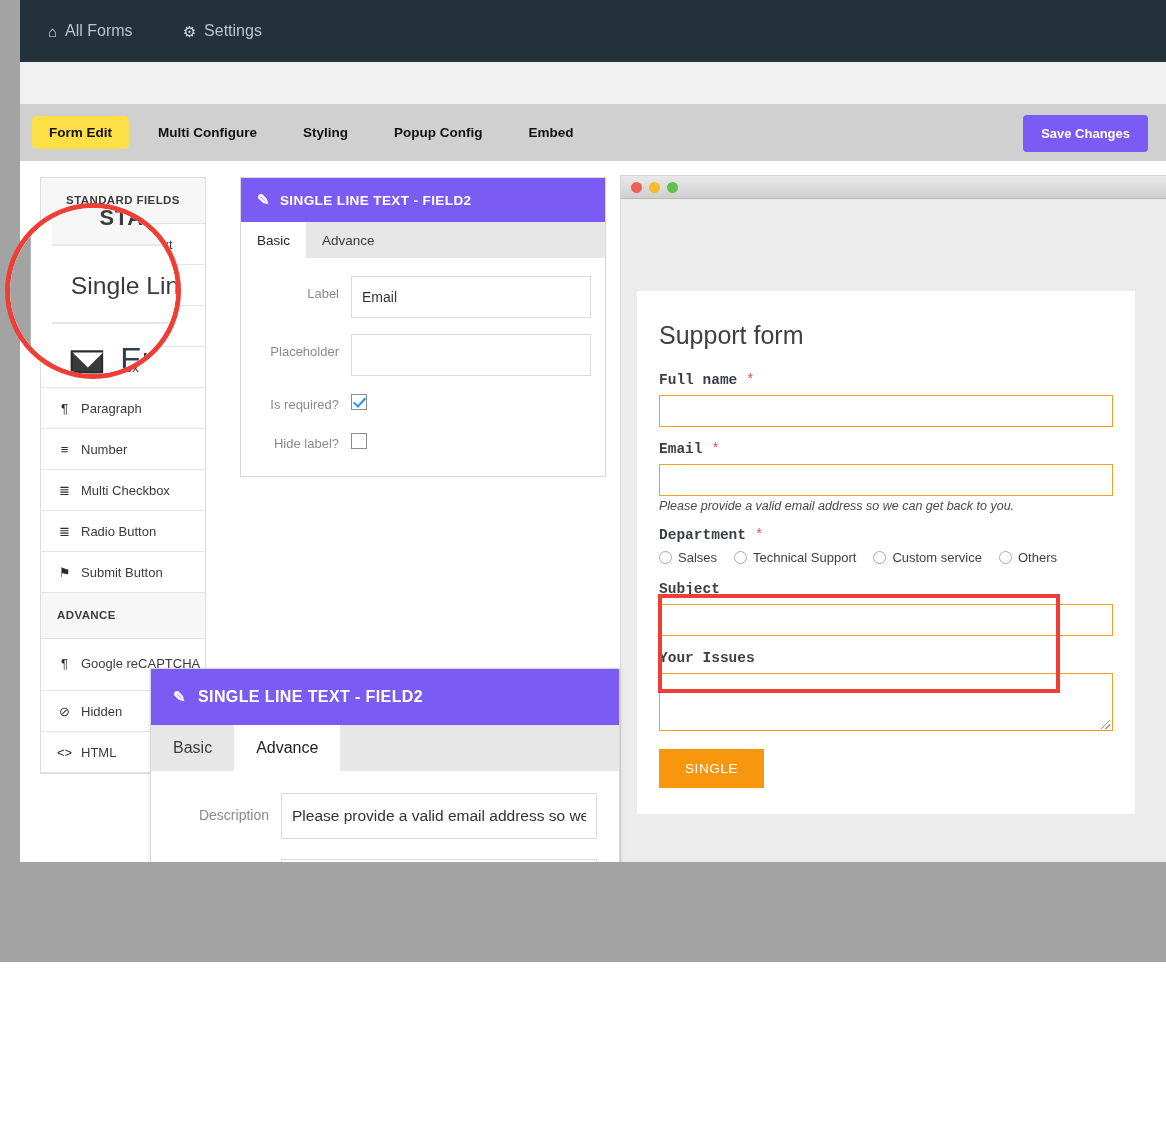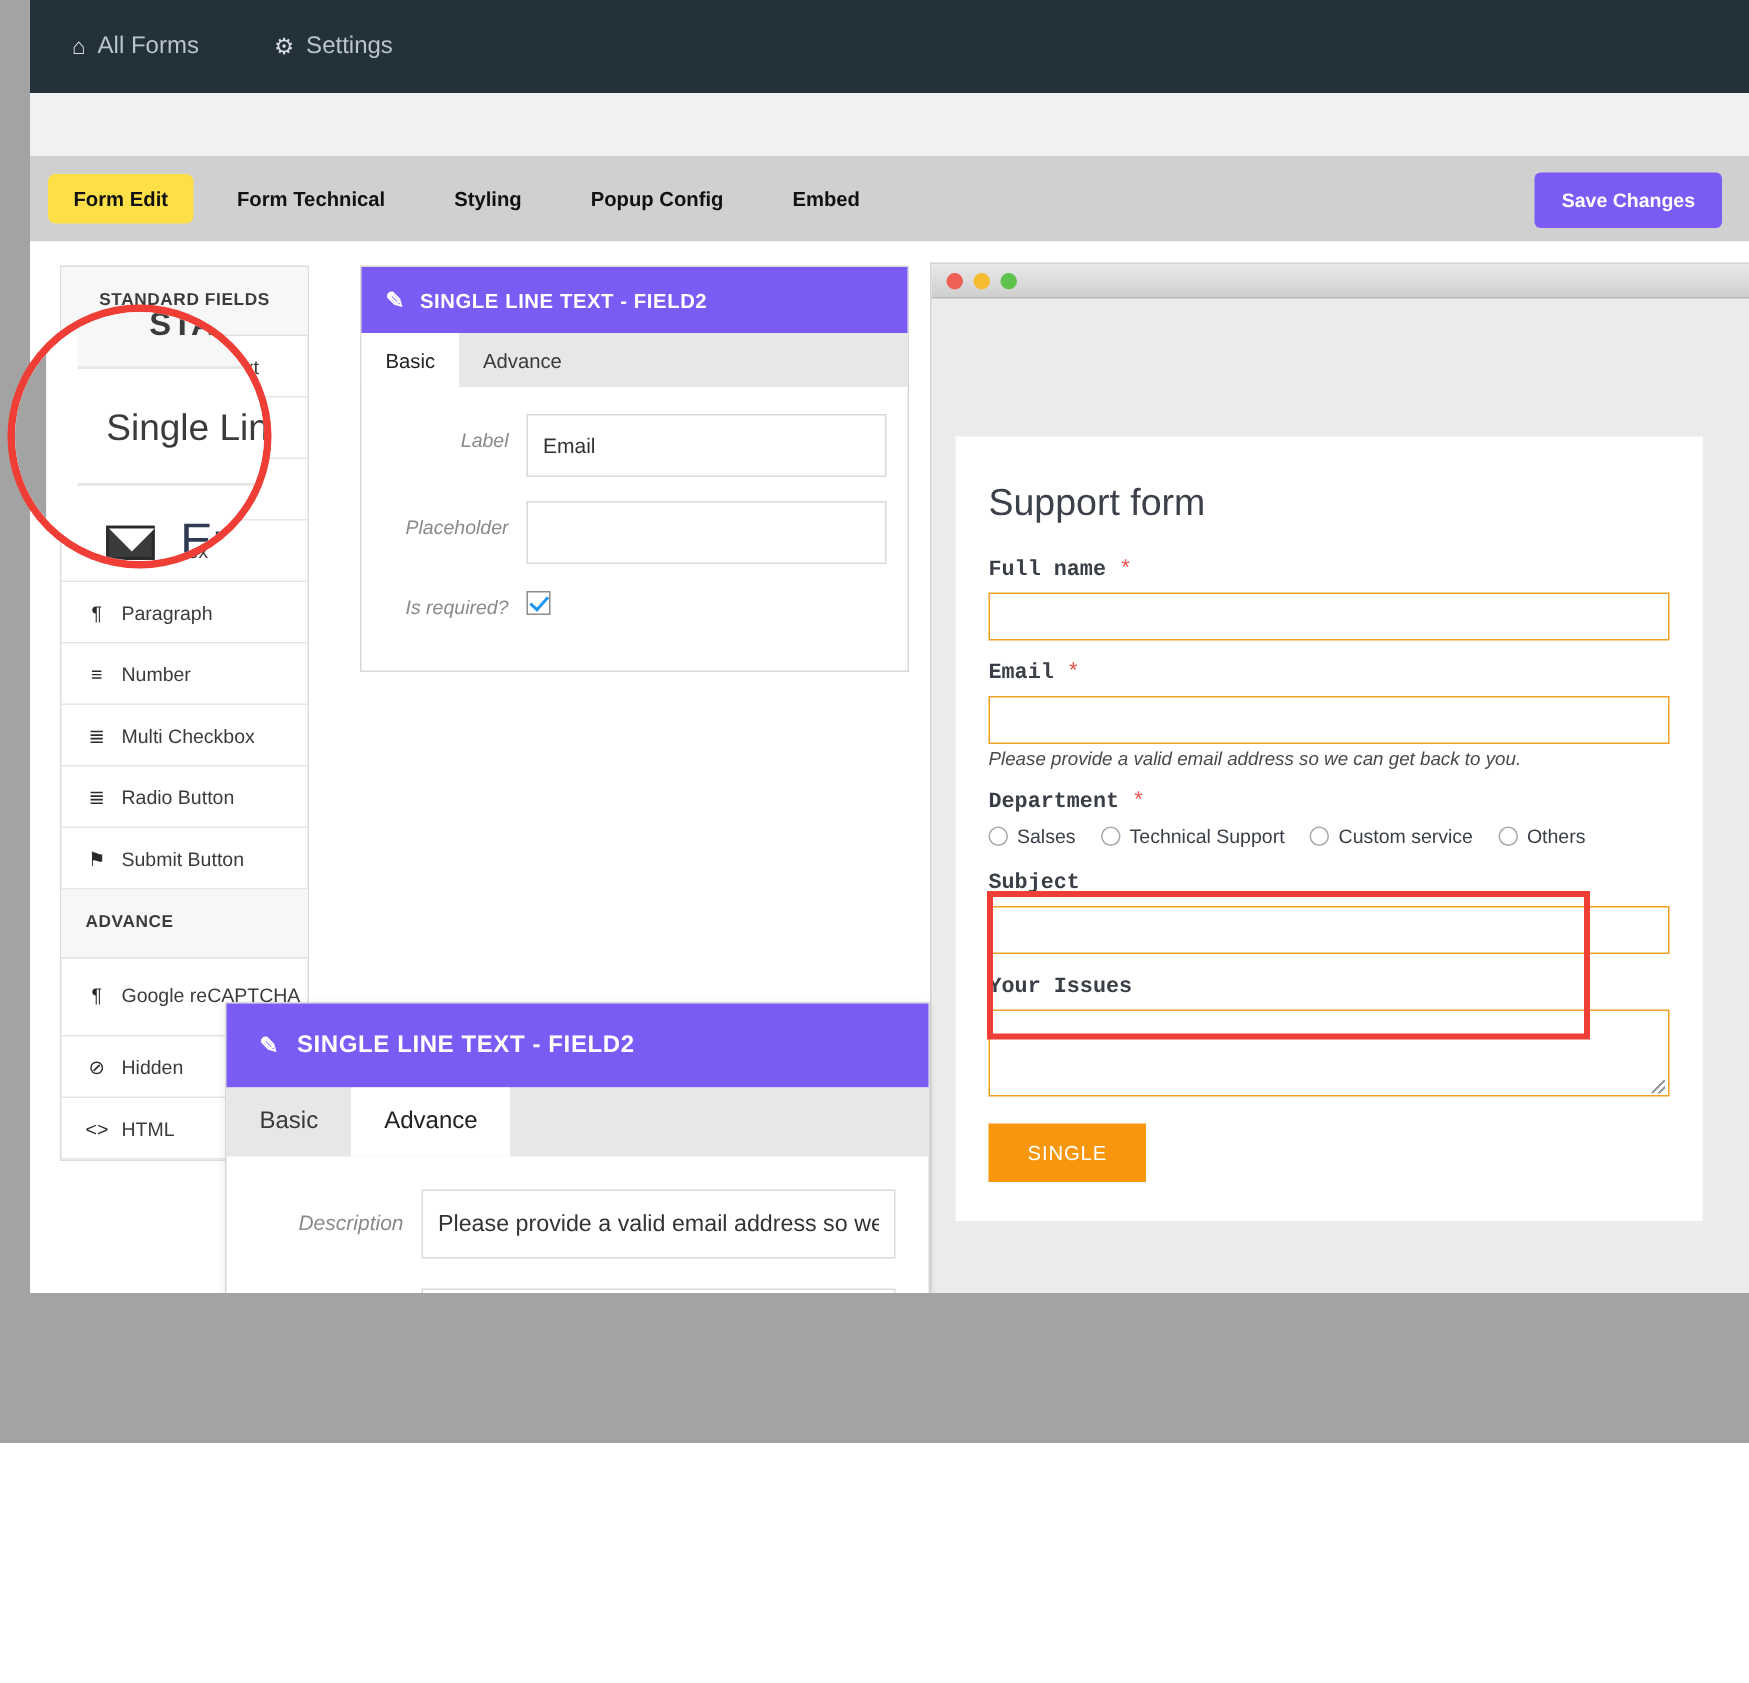--- a/index.html
+++ b/index.html
@@ -88,21 +88,21 @@
   .panel-tabs{display:flex;background:#e7e7e7;height:36px;align-items:stretch;}
   .ptab{
     font-size:13.5px;color:#3a3a3a;padding:0 16px;display:flex;align-items:center;
     cursor:pointer;user-select:none;
   }
   .ptab.active{background:#ffffff;color:#222;}
   .panel-body{padding:18px 14px 16px 14px;}
   .frow{display:flex;align-items:flex-start;margin-bottom:16px;}
   .flabel{
     width:96px;flex:0 0 96px;text-align:right;padding-right:12px;
-    font-size:13px;color:#8a8a8a;box-sizing:border-box;line-height:1.45;padding-top:9px;font-style:italic;
+    font-size:13px;color:#8a8a8a;box-sizing:border-box;line-height:1.45;padding-top:9px;
   }
   .fctl{flex:1;}
   .finput{
     width:100%;height:34px;box-sizing:border-box;border:1px solid #dadada;
     background:#fff;padding:0 10px;font-size:14px;color:#333;
     font-family:"Liberation Sans", sans-serif;outline:none;
   }
   .finput.tall{height:42px;}
   .fcheck{
     width:16px;height:16px;border:1px solid #8c8c8c;background:#fff;
@@ -219,21 +219,21 @@
       <div class="adminbar-item">
         <span class="ic">⚙</span>
         <span>Settings</span>
       </div>
     </div>
 
     <div class="adminbar-gap"></div>
 
     <div class="tabstrip">
       <div class="tab active">Form Edit</div>
-      <div class="tab">Form Technical</div>
+      <div class="tab">Multi Configure</div>
       <div class="tab">Styling</div>
       <div class="tab">Popup Config</div>
       <div class="tab">Embed</div>
       <button class="save-btn">Save Changes</button>
     </div>
 
     <div class="adminbody">
 
       <div class="palette">
         <div class="pal-head">STANDARD FIELDS</div>
@@ -310,20 +310,26 @@
           <div class="frow">
             <div class="flabel">Placeholder</div>
             <div class="fctl">
               <input class="finput tall" value="" style="">
             </div>
           </div>
           <div class="frow">
             <div class="flabel" style="padding-top:4px;">Is required?</div>
             <div class="fctl">
               <span class="fcheck on" style="margin-top:2px;"></span>
+            </div>
+          </div>
+          <div class="frow" style="margin-bottom:6px;">
+            <div class="flabel" style="padding-top:4px;">Hide label?</div>
+            <div class="fctl">
+              <span class="fcheck" style="margin-top:2px;"></span>
             </div>
           </div>
         </div>
       </div>
 
       <div class="panel" id="panelAdvance">
         <div class="panel-head">
           <span class="pencil">✎</span>
           <span>SINGLE LINE TEXT - FIELD2</span>
         </div>

